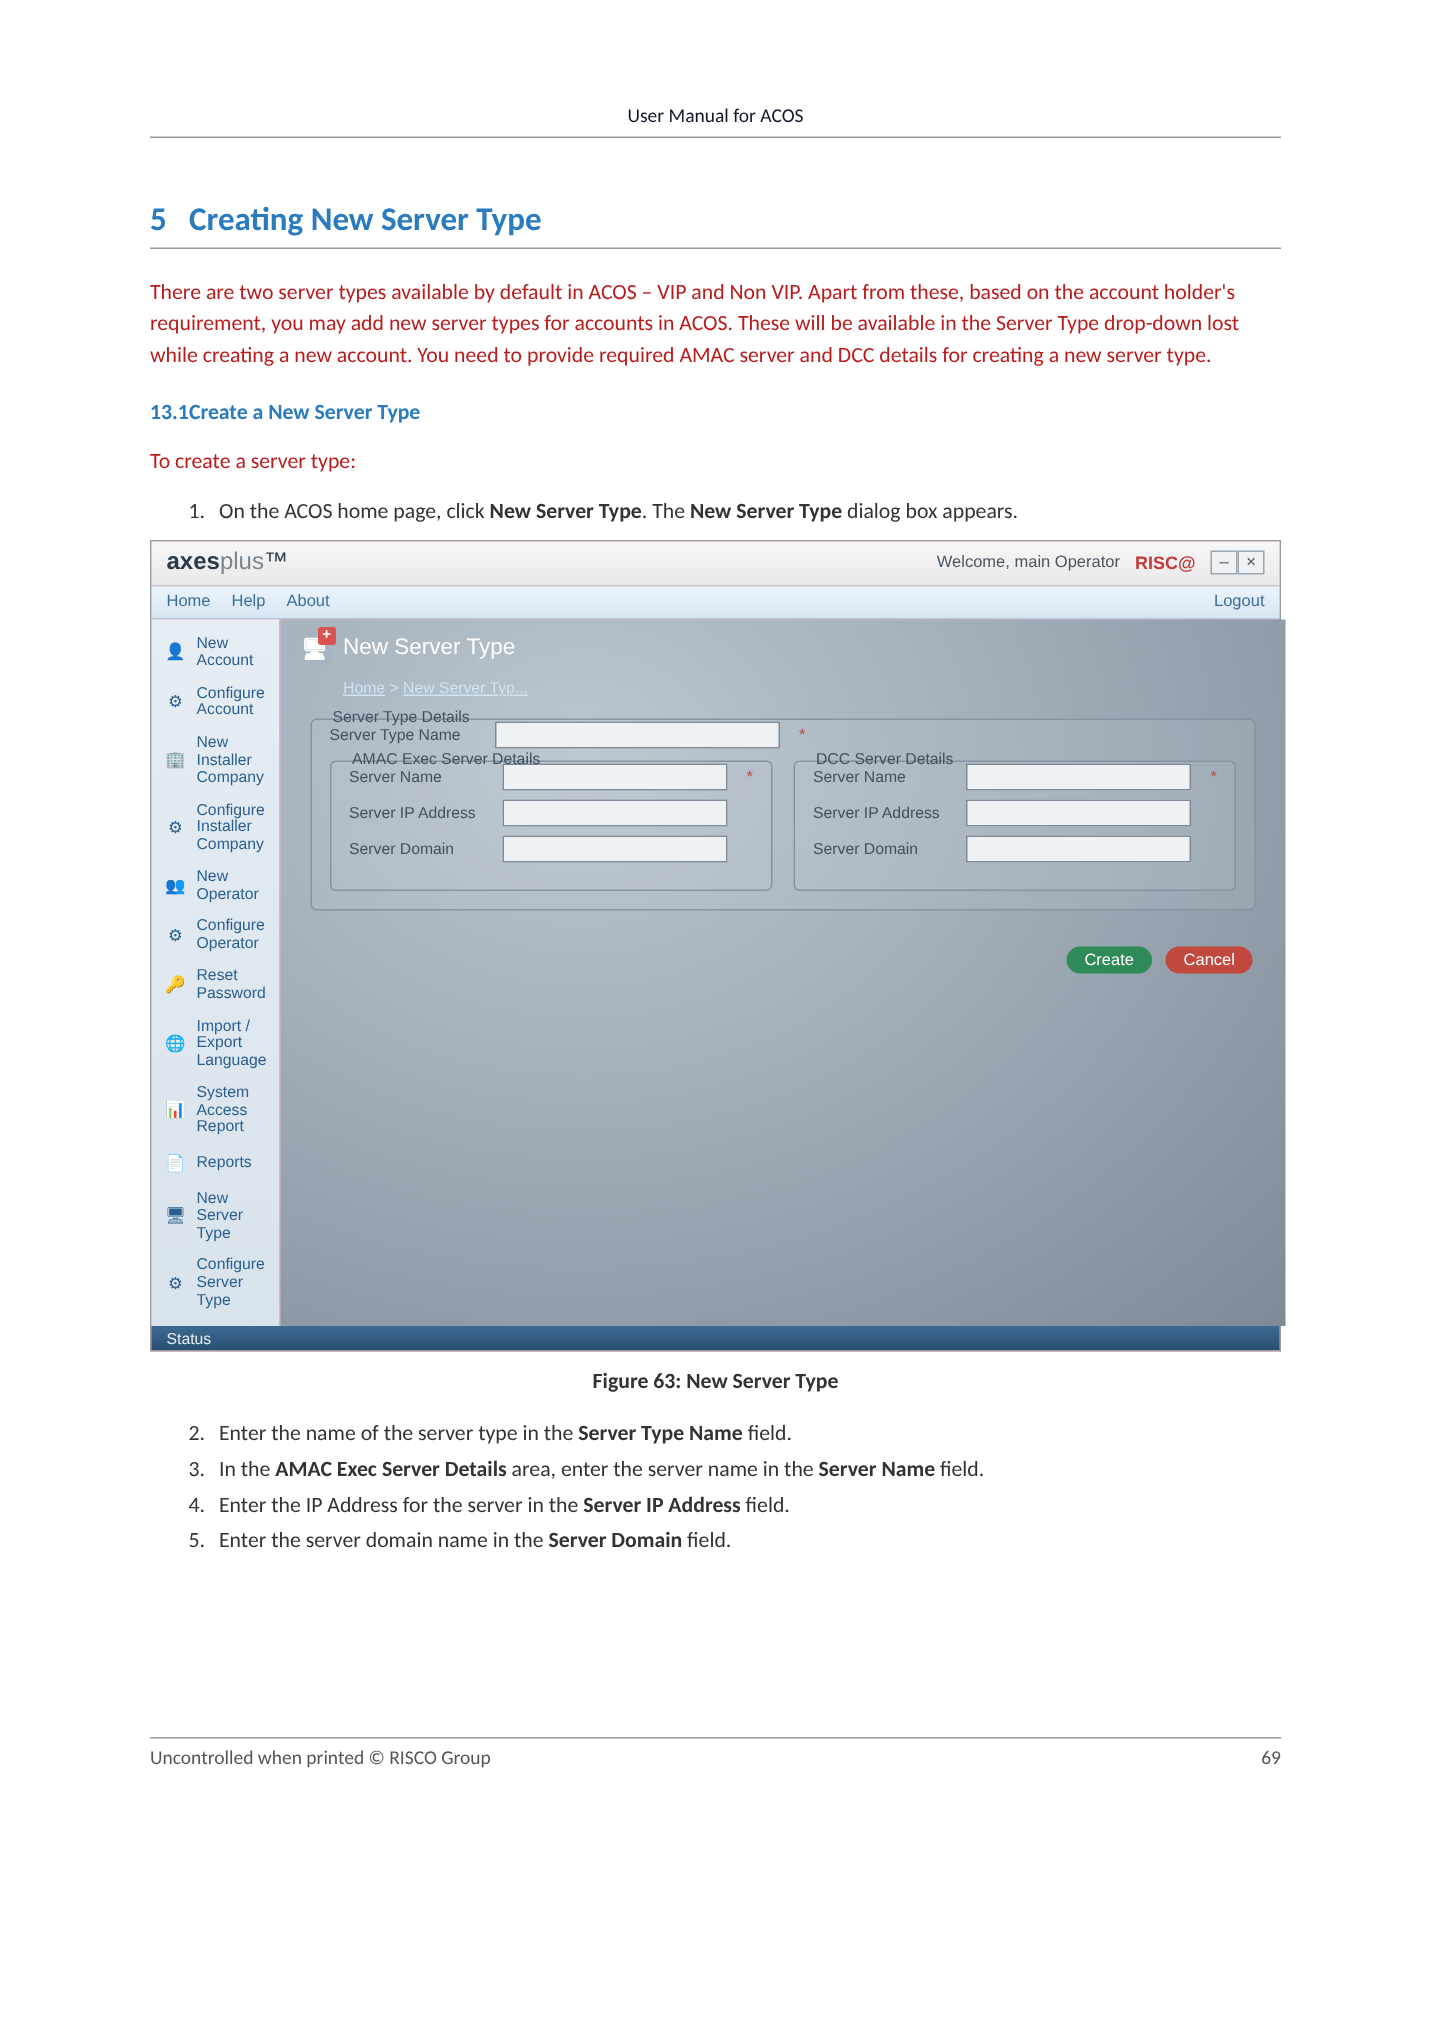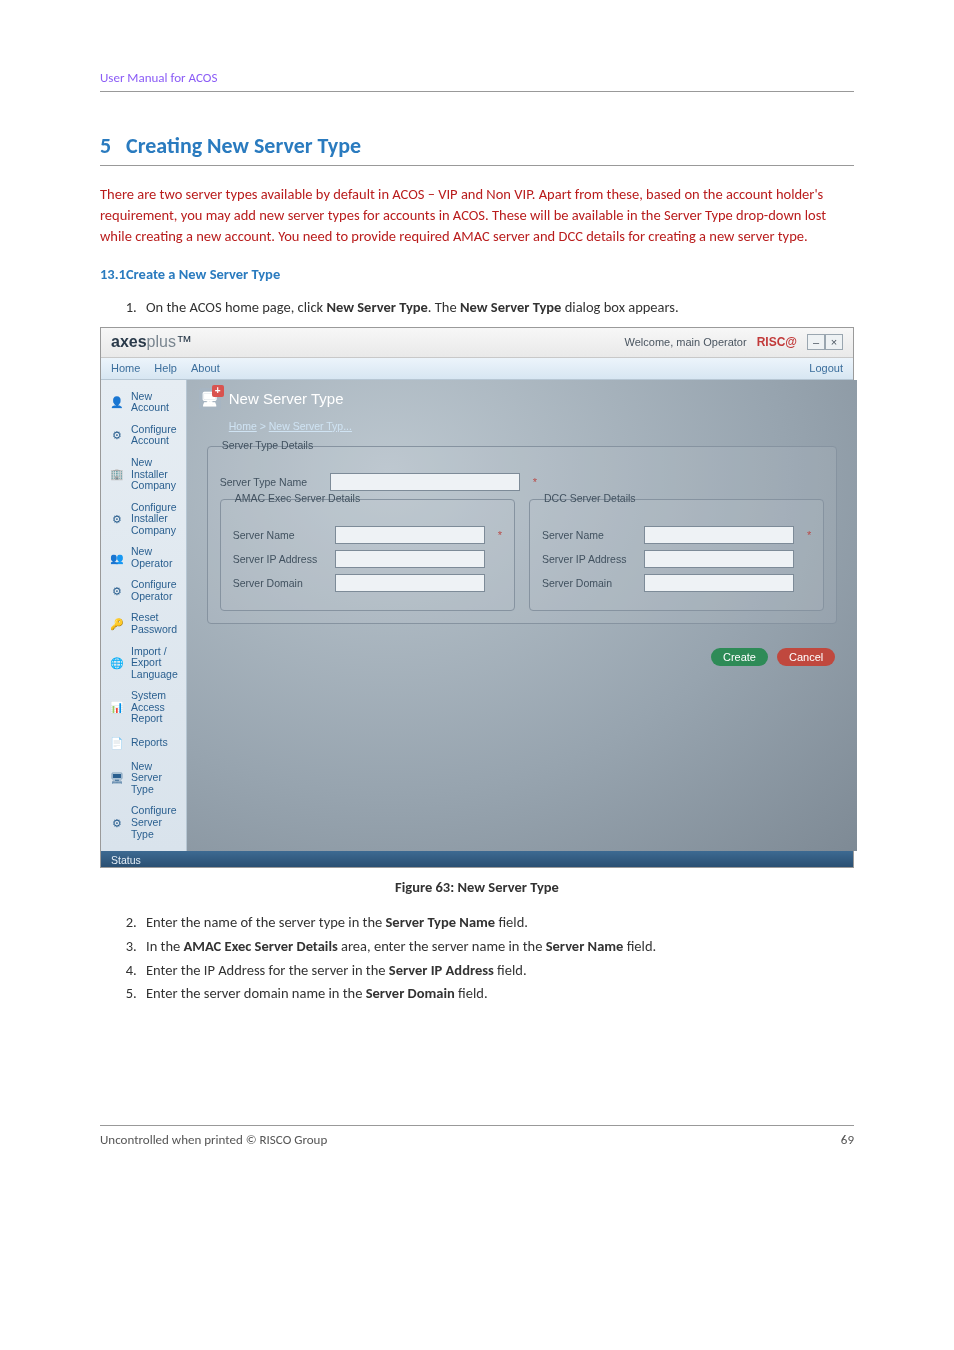--- a/index.html
+++ b/index.html
@@ -8,23 +8,23 @@
       background: #fff;
       width: 954px;
       margin: 0 auto;
       font-size: 14px;
       color: #333;
     }
     .page {
       padding: 70px 100px 40px 100px;
     }
     .header-right {
-      text-align: left;
+      text-align: center;
       font-size: 13px;
-      color: #8b5cf6;
+      color: #0f172a;
       padding-bottom: 6px;
       border-bottom: 1px solid #999;
       margin-bottom: 40px;
     }
     .section-title {
       color: #2a7bbf;
       font-size: 22px;
       font-weight: bold;
       margin-bottom: 6px;
     }
@@ -172,21 +172,21 @@
       color:#cfe3f3;
       font-size:10.5px;
     }
     .breadcrumb a { color:#cfe3f3; text-decoration: underline; }
     .form-area {
       margin: 4px 20px 14px 20px;
     }
     .fieldset {
       border: 1px solid #8693a0;
       border-radius: 4px;
-      padding: 26px 12px 12px 12px;
+      padding: 1px 12px 12px 12px;
       position: relative;
       background: rgba(200,208,216,0.15);
     }
     .fieldset .legend {
       position:absolute;
       top:-8px; left:10px;
       background: transparent;
       font-size:10.5px;
       color:#41515f;
       padding: 0 4px;
@@ -254,20 +254,21 @@
 
   <div class="section-title">
     <span>5</span>&nbsp;&nbsp;&nbsp;<span>Creating New Server Type</span>
   </div>
   <div class="section-underline"></div>
 
   <p class="body-text">There are two server types available by default in ACOS – VIP and Non VIP. Apart from these, based on the account holder's requirement, you may add new server types for accounts in ACOS. These will be available in the Server Type drop-down lost while creating a new account. You need to provide required AMAC server and DCC details for creating a new server type.</p>
 
   <p class="subheading">13.1Create a New Server Type</p>
 
+  <p class="body-text intro-line">To create a server type:</p>
 
   <ol class="ordered-list">
     <li>
       <span>On the ACOS home page, click </span><strong>New Server Type</strong><span>. The </span><strong>New Server Type</strong><span> dialog box appears.</span>
     </li>
   </ol>
 
   <div class="screenshot">
     <div class="app-topbar">
       <div class="app-logo">

